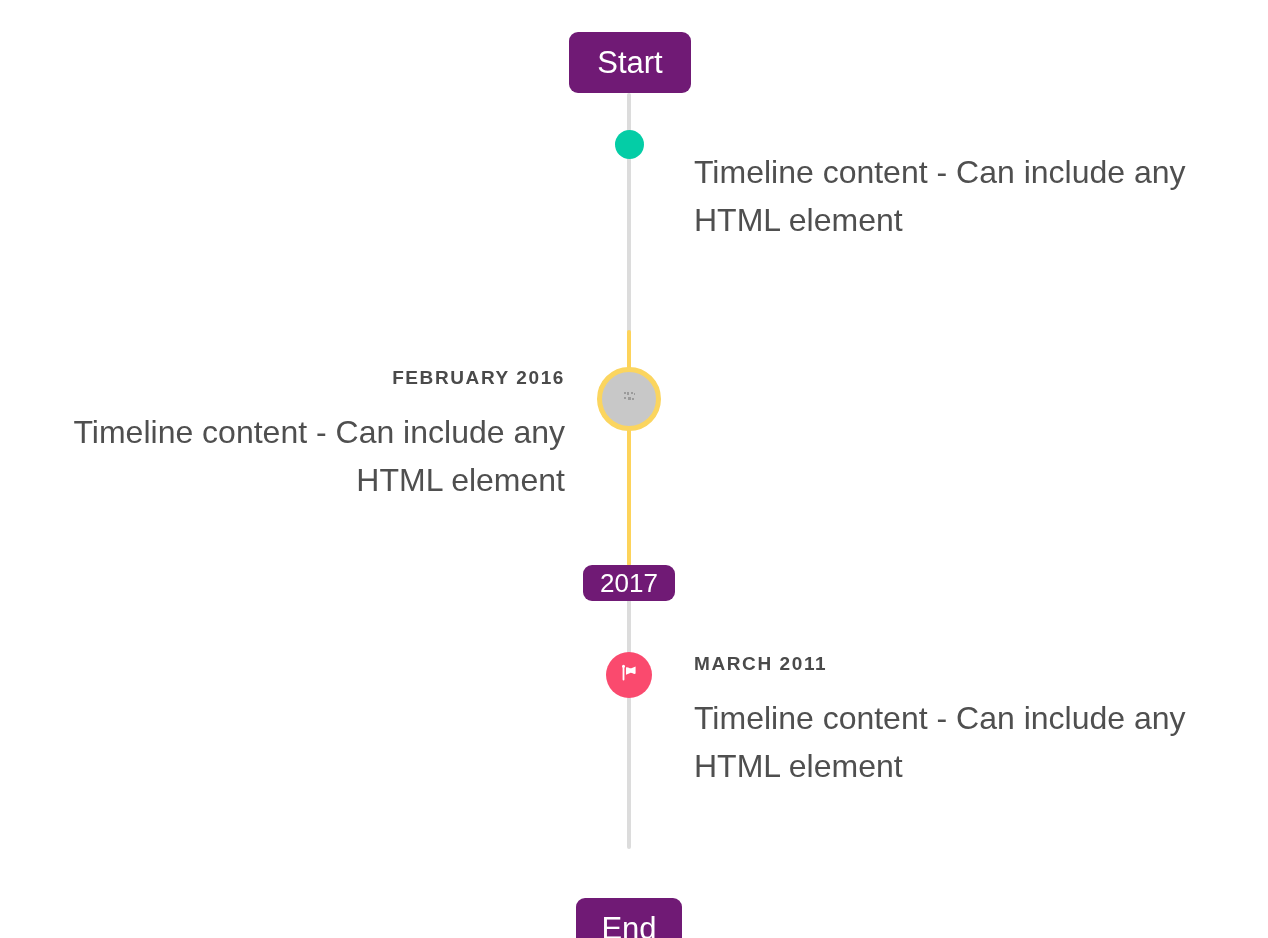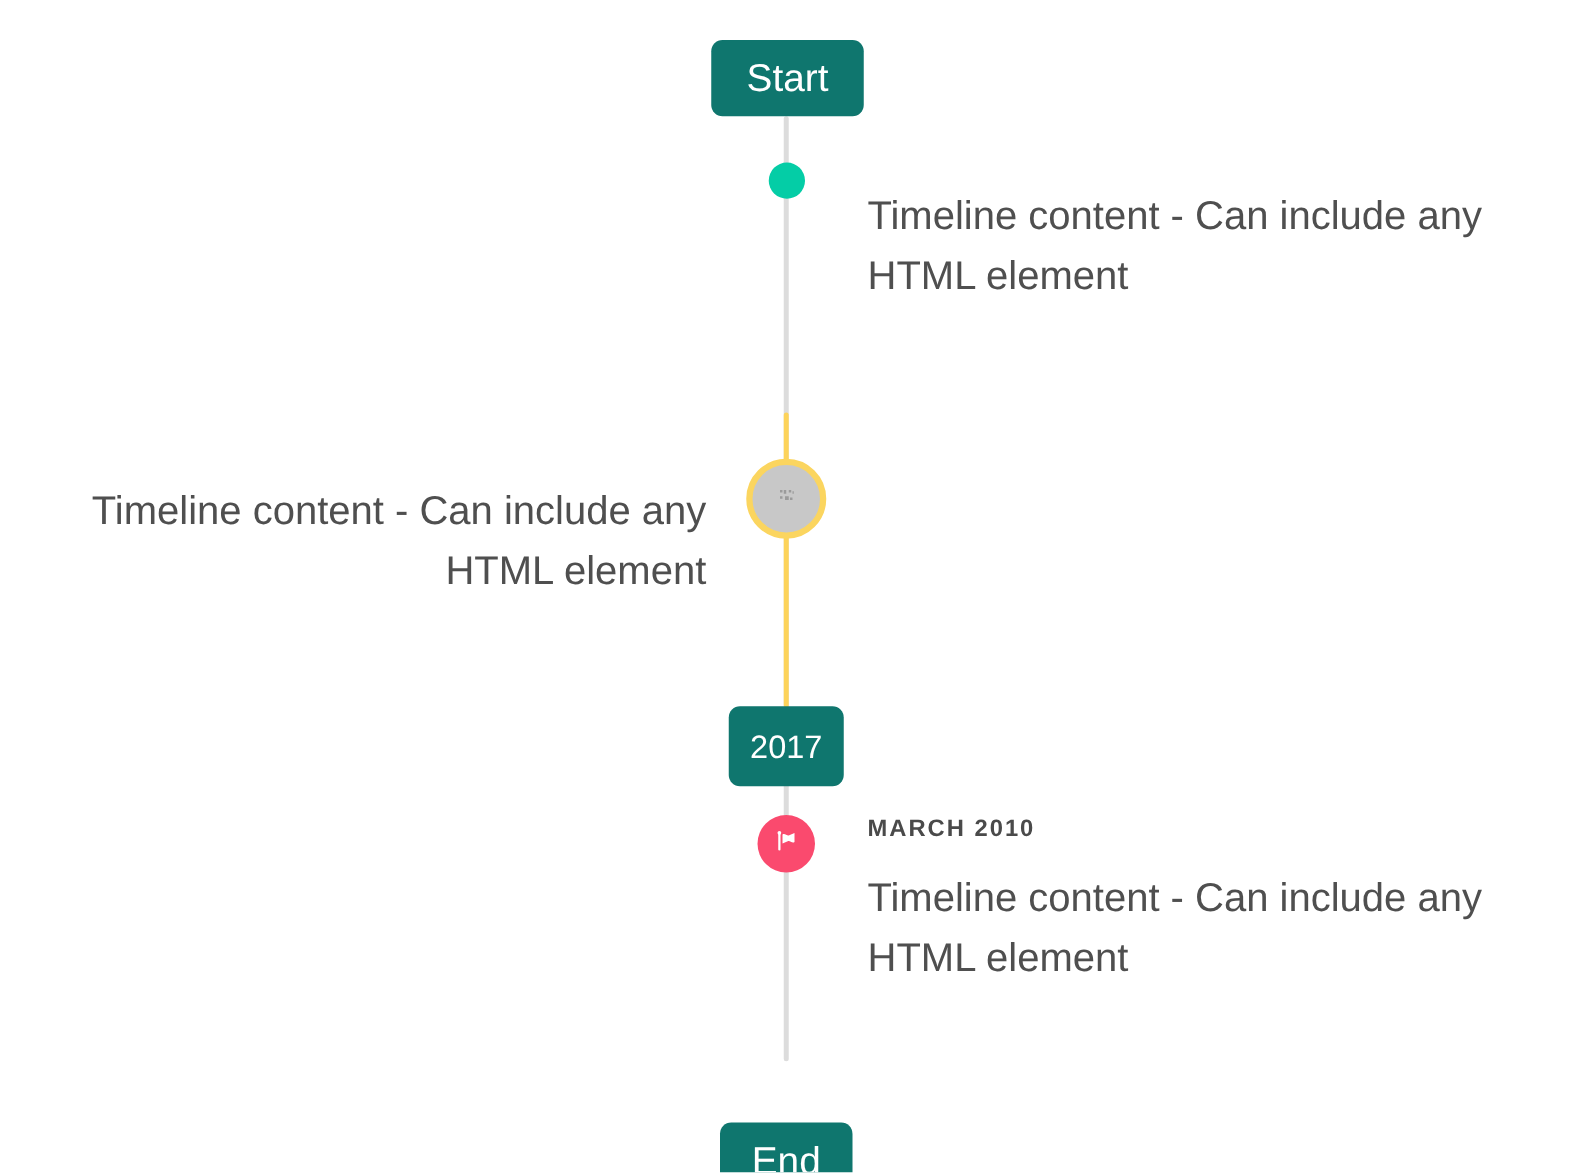--- a/index.html
+++ b/index.html
@@ -33,31 +33,31 @@
     height: 236px;       
     background: #fdd35a;
   }
 
   
   .pill {
     position: absolute;
     display: flex;
     align-items: center;
     justify-content: center;
-    background: #0f766e;
+    background: #701a75;
     color: #ffffff;
     border: none;
     border-radius: 9px;
     cursor: pointer;
     z-index: 3;
     padding: 0;
   }
   .pill-start { left: 569px; top: 32px;  width: 122px; height: 61px; font-size: 31px; }
   .pill-end   { left: 576px; top: 898px; width: 106px; height: 62px; font-size: 31px; }
-  .pill-year  { left: 583px; top: 565px; width: 92px;  height: 64px; font-size: 26px; }
+  .pill-year  { left: 583px; top: 565px; width: 92px;  height: 36px; font-size: 26px; }
 
   
   .marker {
     position: absolute;
     z-index: 2;
     display: flex;
     align-items: center;
     justify-content: center;
     border-radius: 50%;
     box-sizing: border-box;
@@ -130,20 +130,21 @@
           <rect x="10" y="2" width="2" height="2"></rect>
           <rect x="13" y="3" width="1" height="2"></rect>
           <rect x="3" y="7" width="2" height="2"></rect>
           <rect x="7" y="7" width="3" height="3"></rect>
           <rect x="11" y="8" width="2" height="2"></rect>
         </g>
       </svg>
     </span>
   </div>
   <div class="entry entry-left entry-feb">
+    <div class="entry-title">FEBRUARY 2016</div>
     <div class="entry-content">Timeline content - Can include any HTML element</div>
   </div>
 
   <div class="pill pill-year">2017</div>
 
   <div class="marker marker-flag">
     <span>
       <svg width="24" height="24" viewBox="0 0 24 24">
         <g fill="#ffffff">
           <circle cx="6.5" cy="5.2" r="1.5"></circle>
@@ -152,19 +153,19 @@
                    C 10.8 5.2, 12.6 8.0, 14.4 7.2
                    L 18.6 5.4
                    L 18.6 12.6
                    C 16.8 14.0, 15.0 11.2, 13.2 12.0
                    L 9 13.8 Z"></path>
         </g>
       </svg>
     </span>
   </div>
   <div class="entry entry-right entry-mar">
-    <div class="entry-title">MARCH 2010</div>
+    <div class="entry-title">MARCH 2011</div>
     <div class="entry-content">Timeline content - Can include any HTML element</div>
   </div>
 
   <button class="pill pill-end">End</button>
 
 </div>
 
 </body></html>

